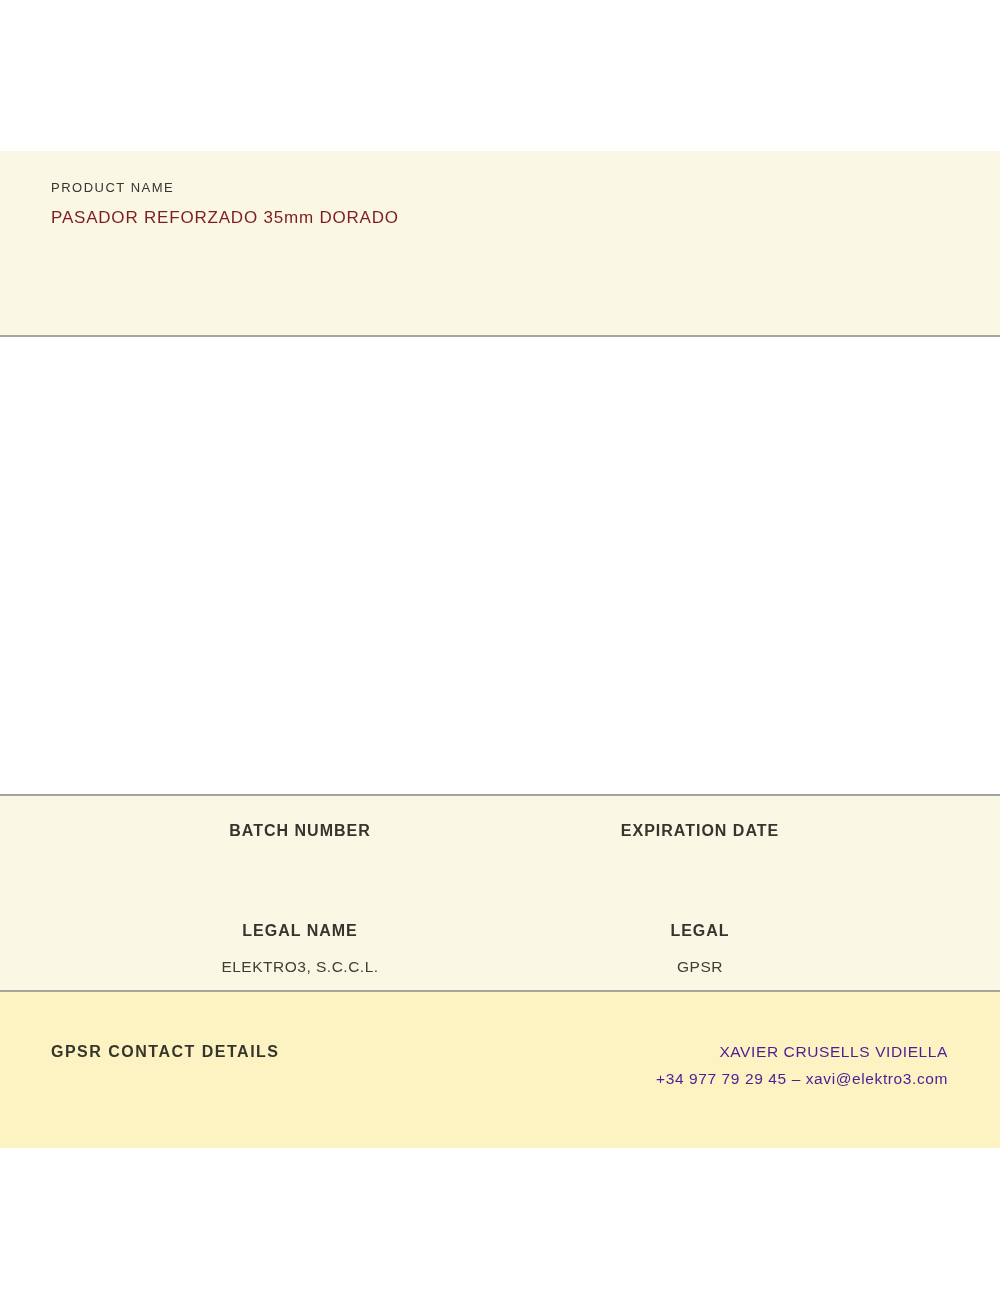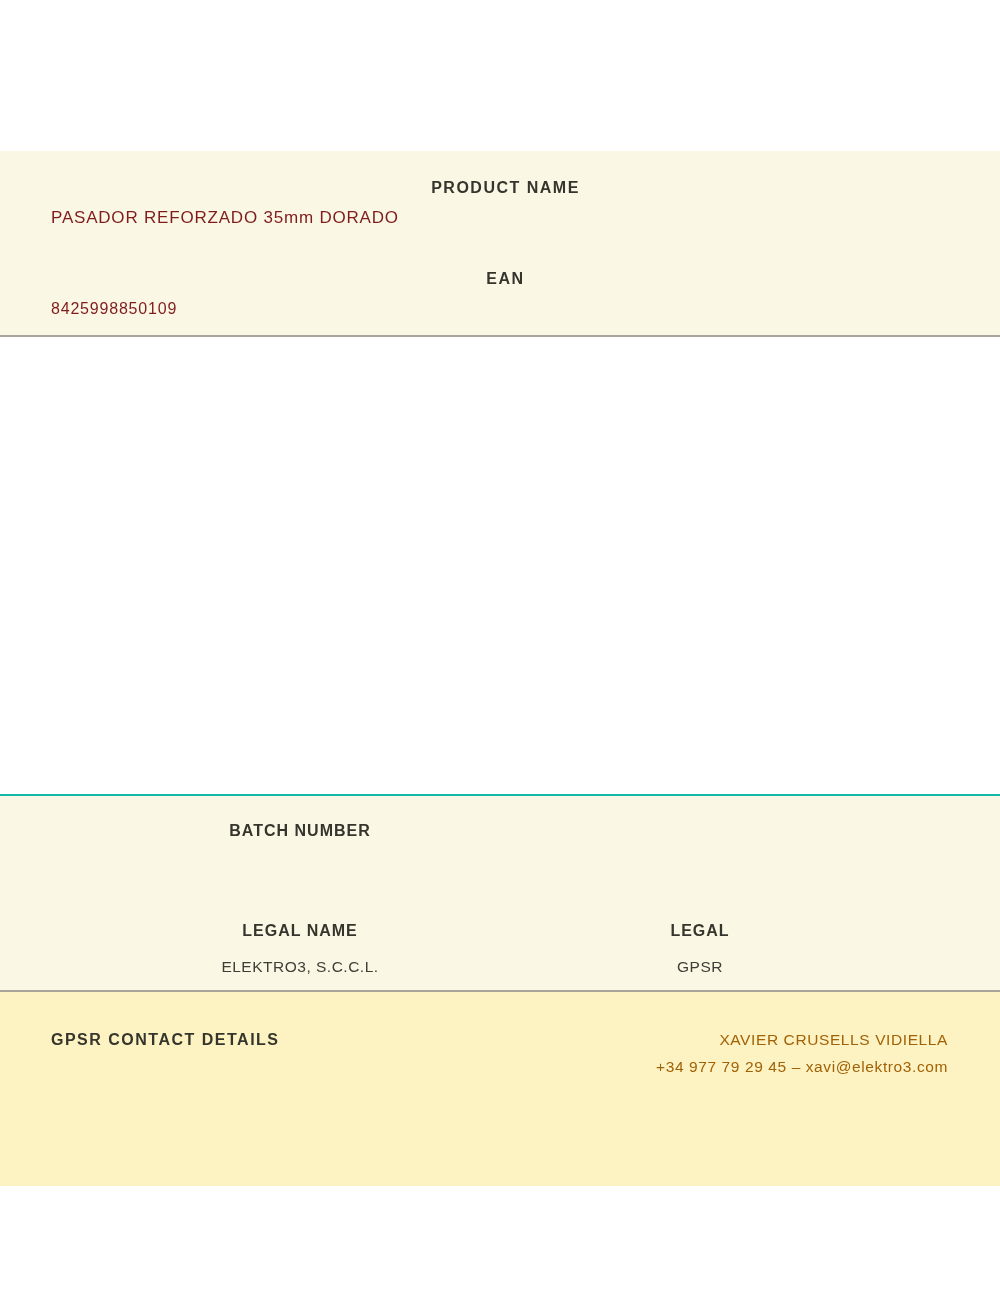--- a/index.html
+++ b/index.html
@@ -16,42 +16,41 @@
   .spacer-bottom { height: 152px; }
 
   
   .product-section {
     height: 186px;
     background: #fbf7e5;
     border-bottom: 2px solid #a8a49a;
     padding: 27px 40px 0 51px;
   }
   .field-label {
-    font-size: 16px;
-    font-weight: bold;
+    font-size: 13px;
+    font-weight: normal;
     letter-spacing: 1.5px;
     color: #35352d;
     line-height: 19px;
-    text-align: center;
   }
   .field-value {
     font-size: 17px;
     letter-spacing: 0.8px;
     color: #7f1d1d;
     line-height: 21px;
     margin-top: 10px;
   }
   .ean-block { margin-top: 41px; }
   .ean-block .field-value { font-size: 16px; }
 
   
   .details-section {
     height: 198px;
     background: #fbf7e5;
-    border-top: 2px solid #14b8a6;
+    border-top: 2px solid #a3a3a3;
     border-bottom: 2px solid #a8a49a;
     padding: 26px 100px 0 100px;
   }
   .details-grid {
     display: grid;
     grid-template-columns: 1fr 1fr;
     row-gap: 46px;
   }
   .details-cell { text-align: center; }
   .details-cell .cell-label {
@@ -64,68 +63,65 @@
   .details-cell .cell-value {
     font-size: 15.5px;
     letter-spacing: 0.5px;
     line-height: 19px;
     margin-top: 17px;
     min-height: 19px;
   }
 
   
   .contact-section {
-    height: 194px;
+    height: 156px;
     background: #fdf2c1;
-    padding: 38px 52px 0 51px;
+    padding: 50px 52px 0 51px;
     display: flex;
     justify-content: space-between;
     align-items: flex-start;
   }
   .contact-label {
     font-size: 16px;
     font-weight: bold;
     letter-spacing: 1.5px;
     color: #35352d;
     line-height: 19px;
   }
   .contact-lines { text-align: right; }
   .contact-line {
     font-size: 15.5px;
     letter-spacing: 0.6px;
     line-height: 19px;
-    color: #a16207;
+    color: #4c1d95;
   }
   .contact-line + .contact-line { margin-top: 8px; }
 </style>
 </head>
 <body>
 
 <div class="spacer-top"></div>
 
 <div class="product-section">
   <div class="product-block">
     <div class="field-label">PRODUCT NAME</div>
     <div class="field-value">PASADOR REFORZADO 35mm DORADO</div>
   </div>
-  <div class="ean-block">
-    <div class="field-label">EAN</div>
-    <div class="field-value">8425998850109</div>
-  </div>
 </div>
 
 <div class="spacer-mid"></div>
 
 <div class="details-section">
   <div class="details-grid">
     <div class="details-cell">
       <div class="cell-label">BATCH NUMBER</div>
       <div class="cell-value"></div>
     </div>
     <div class="details-cell">
+      <div class="cell-label">EXPIRATION DATE</div>
       <div class="cell-value"></div>
     </div>
     <div class="details-cell">
       <div class="cell-label">LEGAL NAME</div>
       <div class="cell-value">ELEKTRO3, S.C.C.L.</div>
     </div>
     <div class="details-cell">
       <div class="cell-label">LEGAL</div>
       <div class="cell-value">GPSR</div>
     </div>

